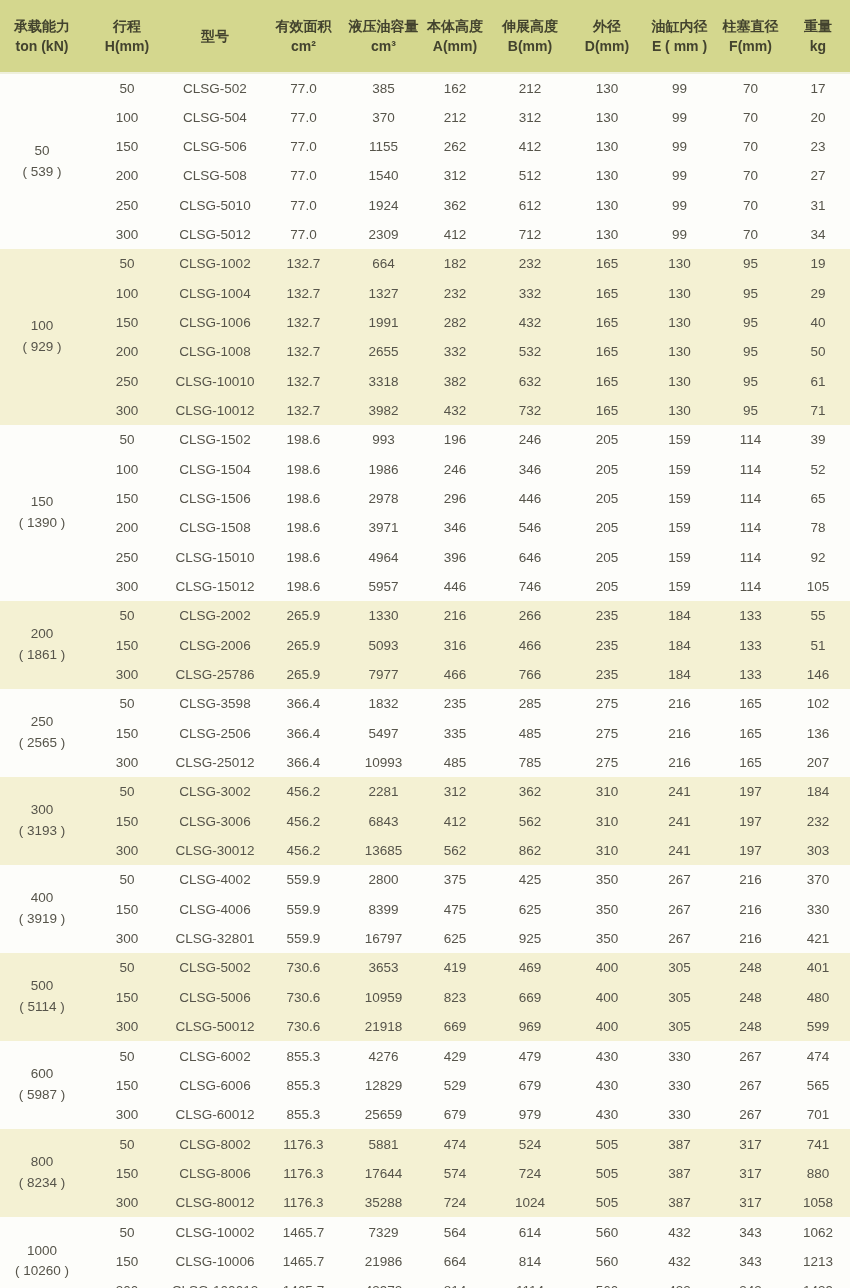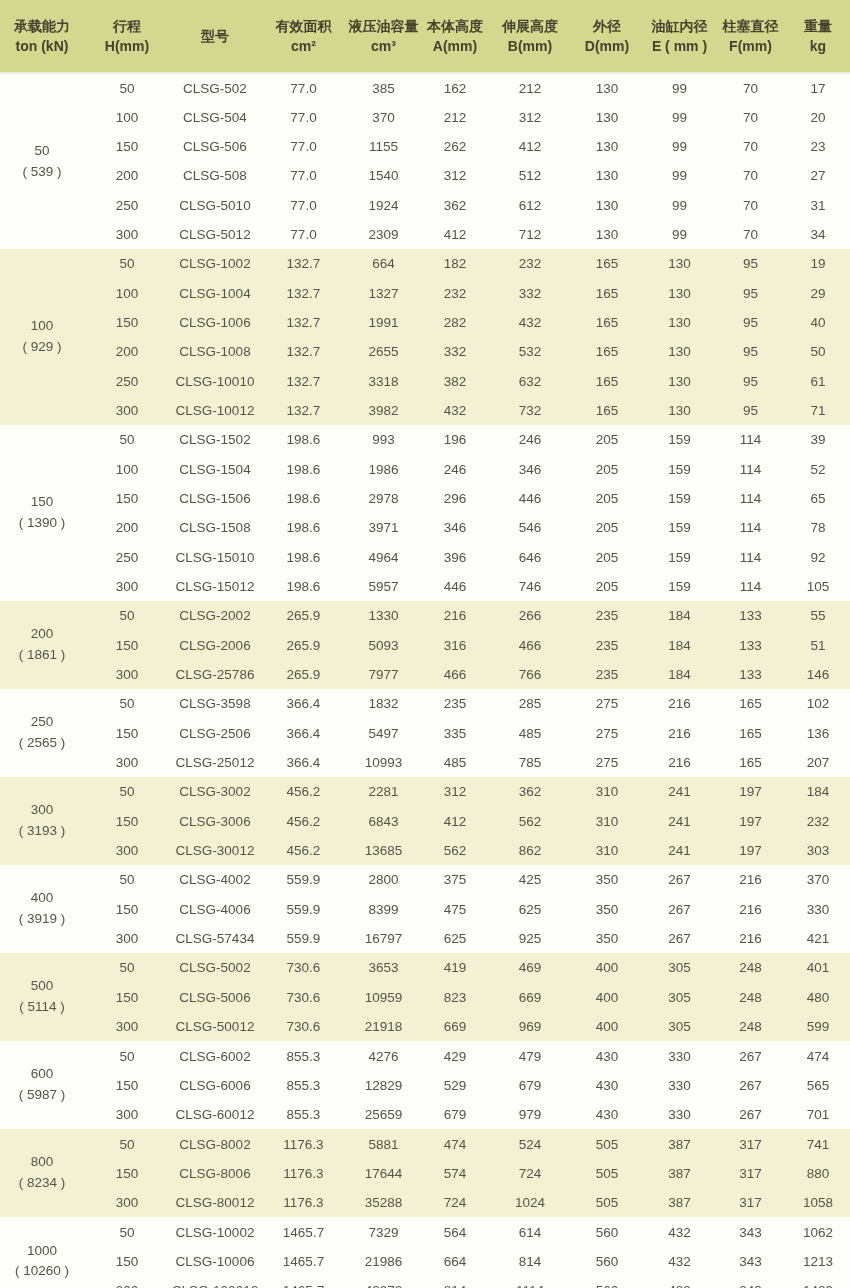--- a/index.html
+++ b/index.html
@@ -479,21 +479,21 @@
         <td>8399</td>
         <td>475</td>
         <td>625</td>
         <td>350</td>
         <td>267</td>
         <td>216</td>
         <td>330</td>
       </tr>
       <tr class="white">
         <td>300</td>
-        <td>CLSG-57434</td>
+        <td>CLSG-32801</td>
         <td>559.9</td>
         <td>16797</td>
         <td>625</td>
         <td>925</td>
         <td>350</td>
         <td>267</td>
         <td>216</td>
         <td>421</td>
       </tr>
       <tr class="cream">

